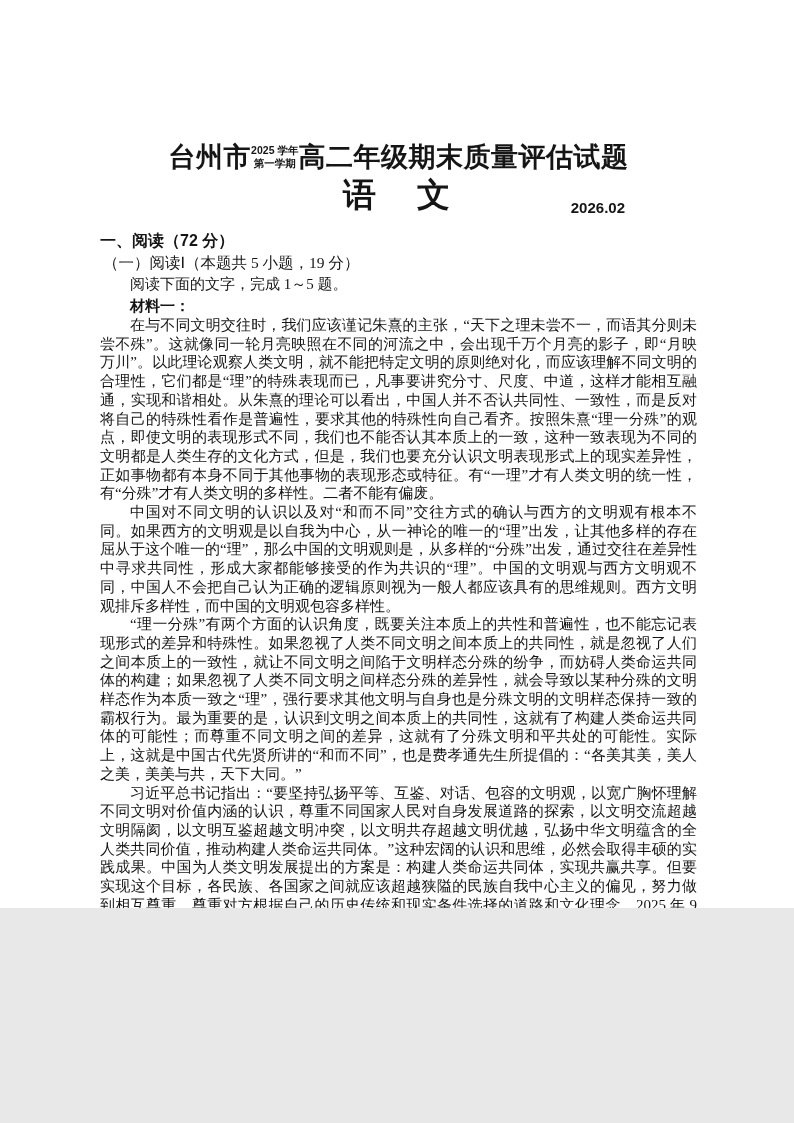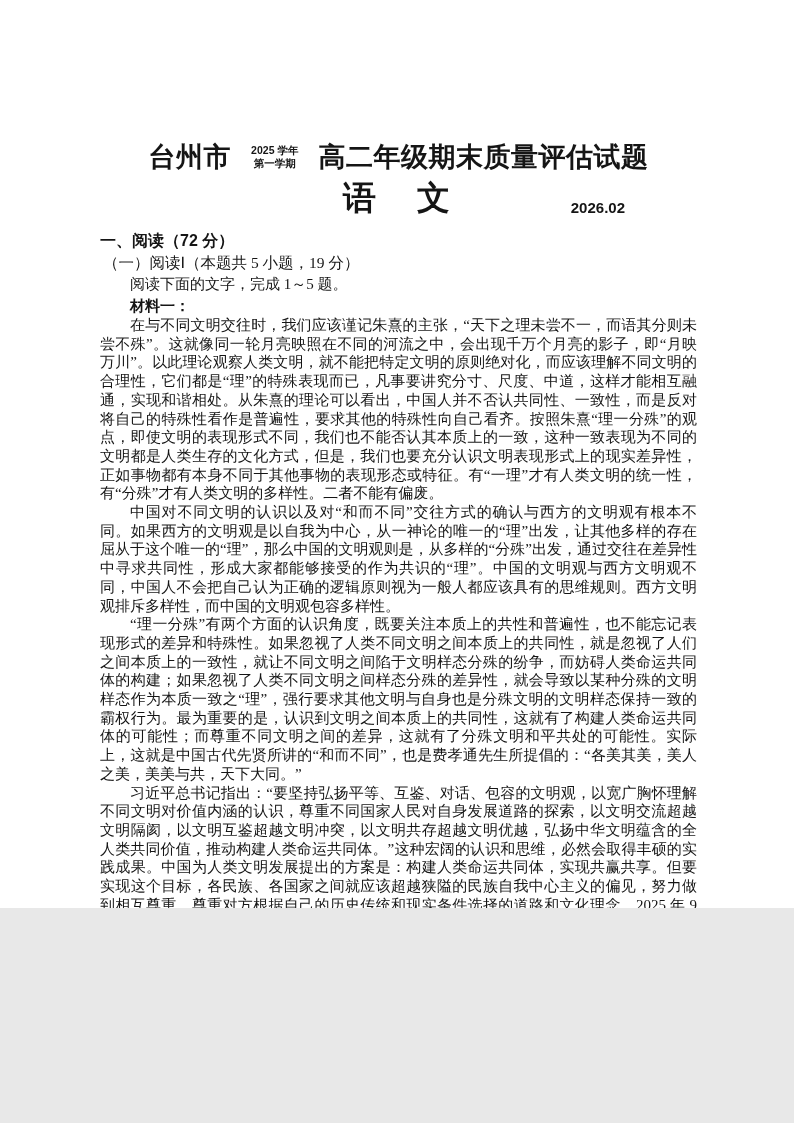--- a/index.html
+++ b/index.html
@@ -34,32 +34,32 @@
     line-height: 34px;
     letter-spacing: 0.5px;
   }
   .term-stack {
     display: inline-flex;
     flex-direction: column;
     justify-content: flex-end;
     font-size: 10.5px;
     line-height: 1.25;
     letter-spacing: 0;
-    margin: 0 20px;
+    margin: 0 0;
     font-weight: bold;
     text-align: center;
   }
   .subject-row {
     position: relative;
     text-align: center;
     height: 44px;
     margin-top: 2px;
   }
   .subject {
-    font-family: Liberation Serif, serif;
+    font-family: Liberation Mono, monospace;
     font-weight: bold;
     font-size: 33px;
     line-height: 44px;
     letter-spacing: 4px;
   }
   .exam-date {
     position: absolute;
     right: 72px;
     bottom: 4px;
     font-family: Liberation Sans, sans-serif;

